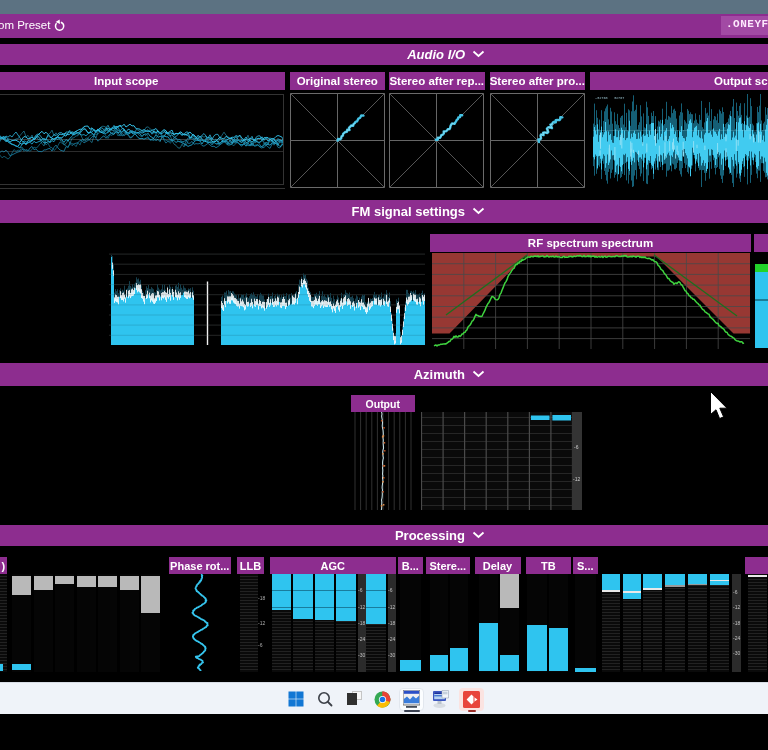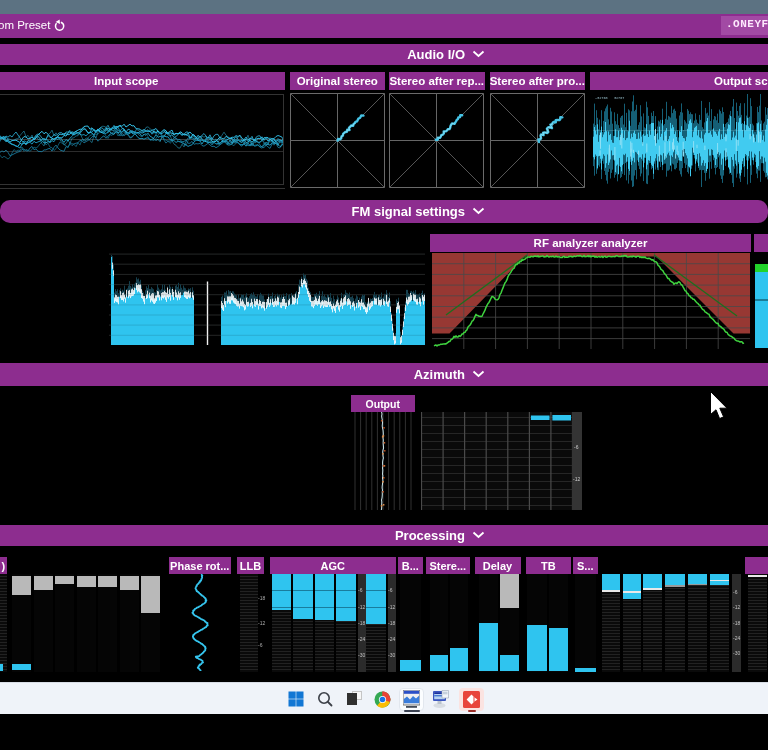--- a/index.html
+++ b/index.html
@@ -18,27 +18,27 @@
 <div class="abs" style="left:0;top:0;width:768px;height:14px;background:#5c7282;"></div>
 <div class="abs" style="left:0;top:14px;width:768px;height:24px;background:#8d2d8f;">
     <span style="position:absolute;left:-2px;top:5px;font-size:11.5px;color:#fff;">om Preset</span>
     <svg style="position:absolute;left:53px;top:4.5px" width="13" height="13" xmlns="http://www.w3.org/2000/svg">
       <circle cx="6.6" cy="7.1" r="4.1" fill="none" stroke="#fff" stroke-width="1.5" stroke-dasharray="20.5 5.3" stroke-dashoffset="-1.3" transform="rotate(-90 6.6 7.1)"></circle>
       <polygon points="6.6,0.4 7.0,5.0 2.6,3.0" fill="#fff"></polygon>
     </svg>
     <div style="position:absolute;left:721px;top:1.5px;width:47px;height:19px;background:#a24aa4;"></div>
     <div style="position:absolute;left:726px;top:4px;width:42px;height:14px;color:#fde8fd;font-family:'Liberation Mono',monospace;font-weight:bold;font-size:11px;letter-spacing:0.5px;overflow:hidden;">.ONEYF</div>
   </div>
-<div class="secbar" style="top:43.5px;height:21.5px;">
+<div class="secbar" style="top:43.5px;height:21.5px;font-style:italic;">
     <span>Audio I/O</span>
     <svg class="chev" width="13" height="8" xmlns="http://www.w3.org/2000/svg">
       <polyline points="1.5,1.5 6.5,6 11.5,1.5" fill="none" stroke="#fff" stroke-width="1.8"></polyline>
     </svg>
   </div>
-<div class="secbar" style="top:200px;height:22.5px;border-radius:10px;">
+<div class="secbar" style="top:200px;height:22.5px;">
     <span>FM signal settings</span>
     <svg class="chev" width="13" height="8" xmlns="http://www.w3.org/2000/svg">
       <polyline points="1.5,1.5 6.5,6 11.5,1.5" fill="none" stroke="#fff" stroke-width="1.8"></polyline>
     </svg>
   </div>
 <div class="secbar" style="top:362.5px;height:23px;">
     <span>Azimuth</span>
     <svg class="chev" width="13" height="8" xmlns="http://www.w3.org/2000/svg">
       <polyline points="1.5,1.5 6.5,6 11.5,1.5" fill="none" stroke="#fff" stroke-width="1.8"></polyline>
     </svg>
@@ -1349,21 +1349,21 @@
         <line x1="0.0" y1="22.4" x2="316.0" y2="22.4" stroke="#000" stroke-width="1" stroke-opacity="0.12"></line>
         <line x1="0.0" y1="32.6" x2="316.0" y2="32.6" stroke="#000" stroke-width="1" stroke-opacity="0.12"></line>
         <line x1="0.0" y1="42.7" x2="316.0" y2="42.7" stroke="#000" stroke-width="1" stroke-opacity="0.12"></line>
         <line x1="0.0" y1="52.9" x2="316.0" y2="52.9" stroke="#000" stroke-width="1" stroke-opacity="0.12"></line>
         <line x1="0.0" y1="63.0" x2="316.0" y2="63.0" stroke="#000" stroke-width="1" stroke-opacity="0.12"></line>
         <line x1="0.0" y1="73.1" x2="316.0" y2="73.1" stroke="#000" stroke-width="1" stroke-opacity="0.12"></line>
         <line x1="0.0" y1="83.3" x2="316.0" y2="83.3" stroke="#000" stroke-width="1" stroke-opacity="0.12"></line>
       </svg></div>
   </div>
 <div class="panel" style="left:430px;top:233.5px;width:321px;height:115px;">
-    <div class="phead ph18">RF analyzer analyzer</div>
+    <div class="phead ph18">RF spectrum spectrum</div>
     <div class="abs" style="left:1.5px;top:19px;"><svg width="318" height="96" style="" xmlns="http://www.w3.org/2000/svg">
         <rect x="0.0" y="0.0" width="318.0" height="96.0" fill="#973833" fill-opacity="1.0"></rect>
         <polygon points="0.0,96.0 0.0,80.5 17.5,80.5 92.5,3.5 224.5,3.5 301.5,80.5 318.0,80.5 318.0,96.0" fill="#000"></polygon>
         <line x1="31.8" y1="0.0" x2="31.8" y2="96.0" stroke="#4a4a4a" stroke-width="1" stroke-opacity="0.8"></line>
         <line x1="63.6" y1="0.0" x2="63.6" y2="96.0" stroke="#4a4a4a" stroke-width="1" stroke-opacity="0.8"></line>
         <line x1="95.4" y1="0.0" x2="95.4" y2="96.0" stroke="#4a4a4a" stroke-width="1" stroke-opacity="0.8"></line>
         <line x1="127.2" y1="0.0" x2="127.2" y2="96.0" stroke="#4a4a4a" stroke-width="1" stroke-opacity="0.8"></line>
         <line x1="159.0" y1="0.0" x2="159.0" y2="96.0" stroke="#4a4a4a" stroke-width="1" stroke-opacity="0.8"></line>
         <line x1="190.8" y1="0.0" x2="190.8" y2="96.0" stroke="#4a4a4a" stroke-width="1" stroke-opacity="0.8"></line>
         <line x1="222.6" y1="0.0" x2="222.6" y2="96.0" stroke="#4a4a4a" stroke-width="1" stroke-opacity="0.8"></line>

